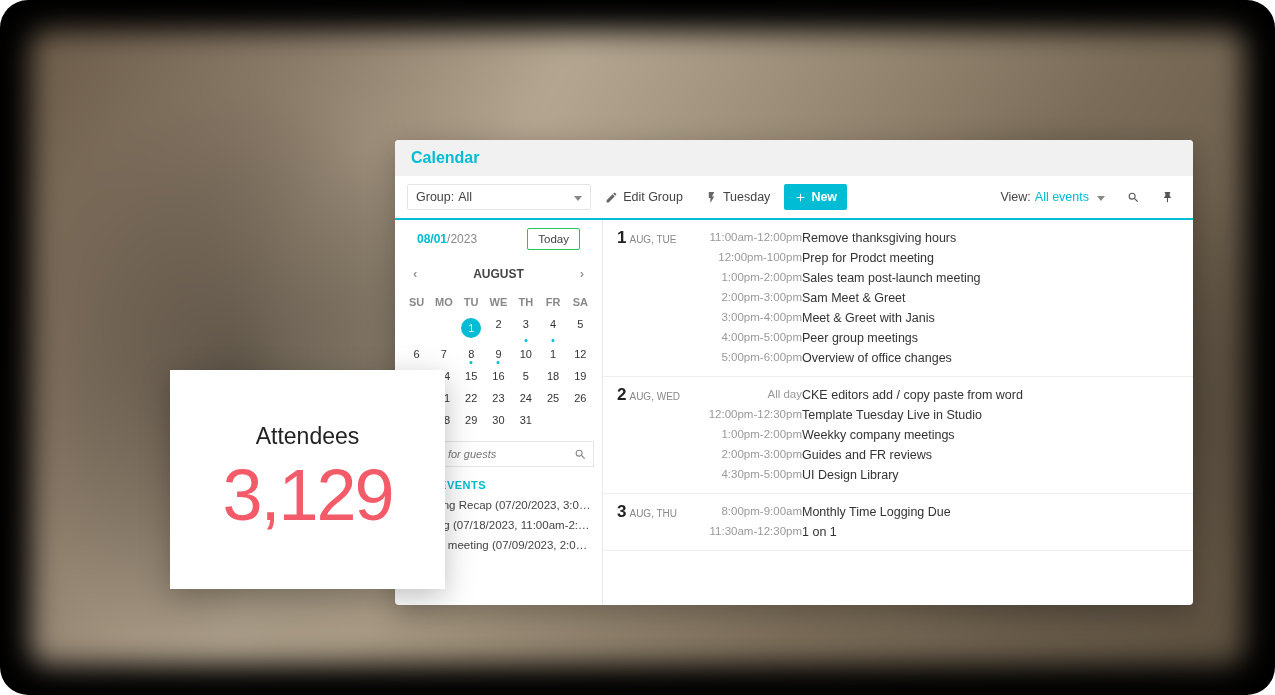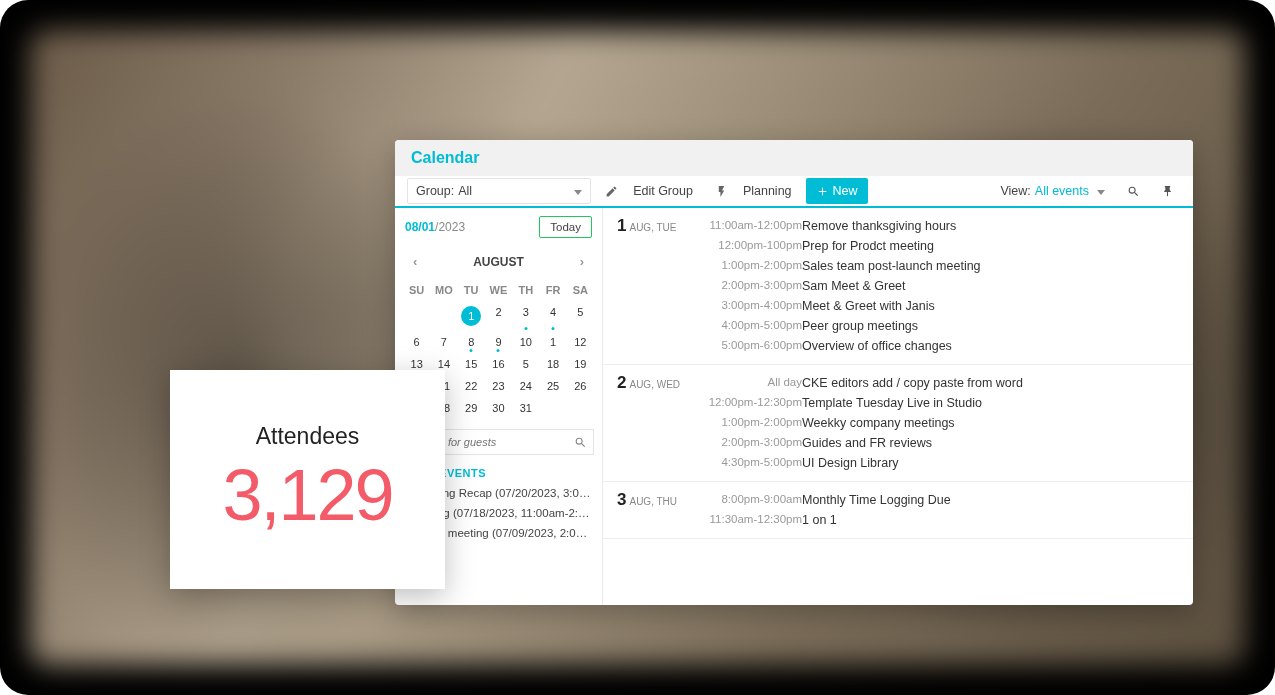--- a/index.html
+++ b/index.html
@@ -6,31 +6,31 @@
 body { width: 1275px; height: 695px; background: #fff; position: relative; overflow: hidden; }
 .outer { position: absolute; inset: 0; border-radius: 28px; overflow: hidden; background: #000; }
 .bg { position: absolute; inset: 30px; border-radius: 18px; background: linear-gradient(120deg, #6b5a48 0%, #8a7a68 18%, #b4a690 35%, #9c8e78 50%, #7a6c58 70%, #5a4e3e 100%); filter: blur(14px); }
 .bg::before { content:""; position:absolute; inset:-20px; background: radial-gradient(ellipse 320px 420px at 18% 55%, rgba(40,35,28,.55), transparent 70%), radial-gradient(ellipse 260px 340px at 36% 50%, rgba(55,48,38,.45), transparent 70%), radial-gradient(ellipse 380px 380px at 82% 55%, rgba(30,26,20,.6), transparent 70%); }
 .card-attendees { position: absolute; left: 170px; top: 370px; width: 275px; height: 219px; background: #fff; box-shadow: 0 8px 28px rgba(0,0,0,.25); display:flex; flex-direction:column; align-items:center; justify-content:center; z-index: 30; }
 .card-attendees .label { font-size: 23px; color: #222; font-weight: 400; margin-bottom: 4px; }
 .card-attendees .value { font-size: 72px; color: #f45b69; font-weight: 300; letter-spacing: -2px; }
 .calendar-panel { position: absolute; left: 395px; top: 140px; width: 798px; height: 465px; background: #fff; border-radius: 4px; box-shadow: 0 8px 28px rgba(0,0,0,.25); overflow: hidden; z-index: 20; display:flex; flex-direction:column; }
 .panel-header { height: 36px; background: #f1f1f1; display:flex; align-items:center; padding: 0 16px; }
 .panel-title { color: #00bcd4; font-size: 16px; font-weight: 600; }
-.toolbar { height: 32px; border-bottom: 2px solid #00bcd4; display:flex; align-items:center; padding: 0 12px; gap: 6px; font-size: 12.5px; color: #444; }
+.toolbar { height: 44px; border-bottom: 2px solid #00bcd4; display:flex; align-items:center; padding: 0 12px; gap: 6px; font-size: 12.5px; color: #444; }
 .tb-group { display:flex; align-items:center; gap:4px; height: 26px; padding: 0 8px; border: 1px solid #e4e4e4; border-radius: 2px; background:#fff; }
-.tb-plain { display:flex; align-items:center; gap:15px; padding: 0 8px; }
-.tb-new { background: #00bcd4; color: #fff; display:flex; align-items:center; gap:4px; height: 26px; padding: 8px 10px; border-radius: 2px; font-weight: 400; justify-content: flex-end; }
+.tb-plain { display:flex; align-items:center; gap:5px; padding: 0 8px; }
+.tb-new { background: #00bcd4; color: #fff; display:flex; align-items:center; gap:4px; height: 26px; padding: 8px 10px; border-radius: 2px; font-weight: 700; justify-content: flex-end; }
 .tb-spacer { flex: 1; }
 .tb-view { color: #00bcd4; }
 .icon-btn { width: 28px; height: 28px; display:flex; align-items:center; justify-content:center; color:#555; }
 .chev::after { content:""; display:inline-block; width:0; height:0; border-left:4px solid transparent; border-right:4px solid transparent; border-top:5px solid #888; margin-left:4px; }
 .body { display:flex; flex:1; min-height:0; }
 .sidebar { width: 208px; border-right: 1px solid #eaeaea; display:flex; flex-direction:column; font-size: 12px; color:#444; }
-.date-row { display:flex; align-items:center; justify-content:space-between; padding: 8px 10px; }
+.date-row { display:flex; align-items:center; justify-content:space-between; padding: 8px 22px; }
 .date-str .cur { color:#00bcd4; font-weight:700; }
 .date-str .yr { color:#888; }
 .today-btn { border:1px solid #22c55e; padding:4px 10px; font-size:11.5px; border-radius:2px; }
 .month-nav { display:flex; align-items:center; justify-content:space-between; padding: 6px 12px; font-weight:700; font-size:12px; }
 .nav-arrow { color:#999; font-size:13px; padding:2px 6px; }
 .cal-grid { padding: 2px 8px 6px; }
 .cal-row { display:flex; }
 .cal-cell { flex:1; text-align:center; font-size:11px; padding:5px 0; position:relative; }
 .dow { color:#888; font-weight:600; }
 .d { color:#333; }
@@ -77,21 +77,21 @@
       <div class="tb-plain">
         <svg class="ic" viewBox="0 0 24 24">
             <path fill="#666" d="M3 17.25V21h3.75L17.81 9.94l-3.75-3.75L3 17.25zM20.71 7.04a1 1 0 0 0 0-1.41l-2.34-2.34a1 1 0 0 0-1.41 0L15.13 5.12l3.75 3.75 1.83-1.83z"></path>
           </svg>
         <span>Edit Group</span>
       </div>
       <div class="tb-plain">
         <svg class="ic" viewBox="0 0 24 24">
             <path fill="#666" d="M7 2v11h3v9l7-12h-4l4-8z"></path>
           </svg>
-        <span>Planning</span>
+        <span>Tuesday</span>
       </div>
       <div class="tb-new">
         <svg class="ic" viewBox="0 0 24 24">
             <path fill="#fff" d="M19 13h-6v6h-2v-6H5v-2h6V5h2v6h6v2z"></path>
           </svg>
         <span>New</span>
       </div>
       <div class="tb-spacer"></div>
       <div class="tb-group" style="border:none">
         <span>View:</span>

